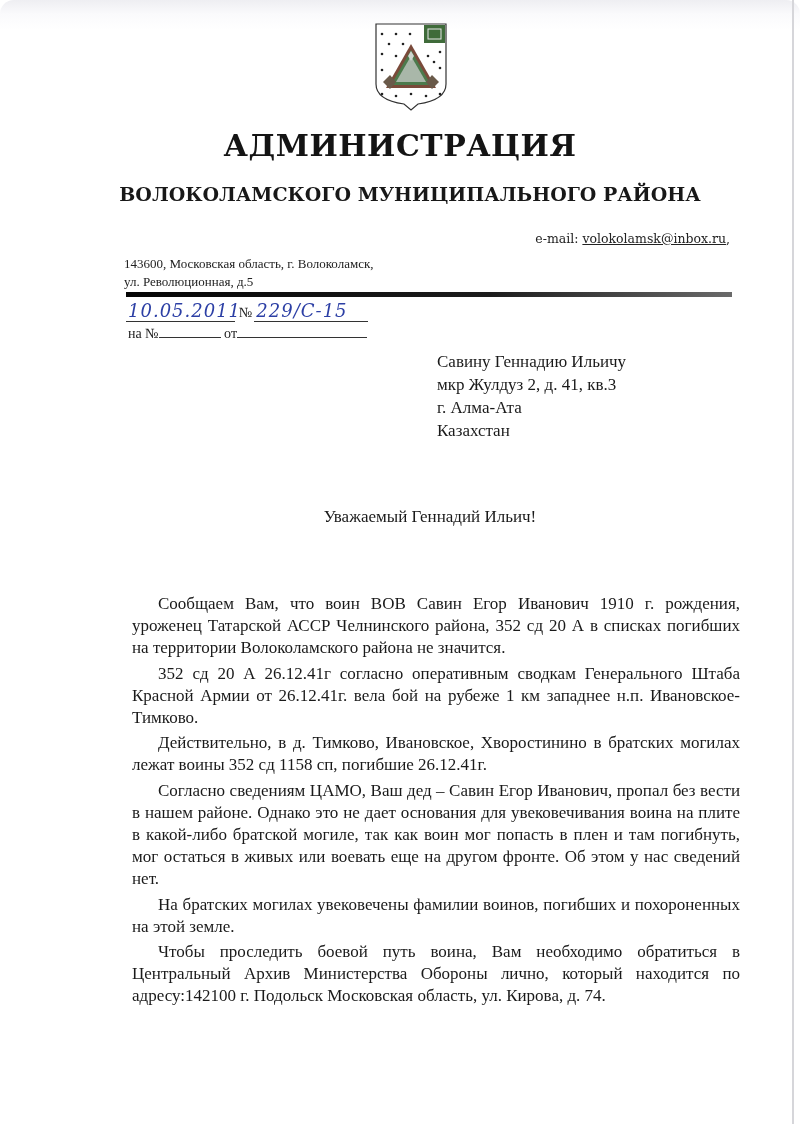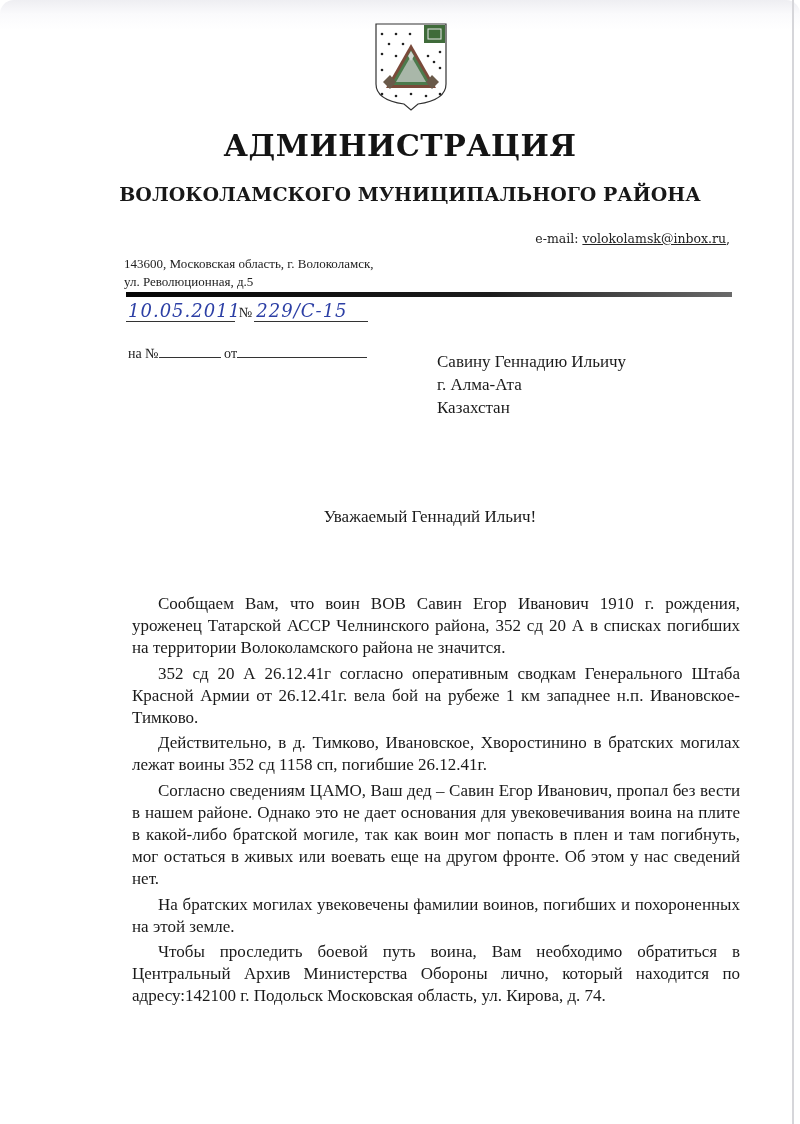--- a/index.html
+++ b/index.html
@@ -98,21 +98,20 @@
     }
     .hand.date { width: 105px; }
     .hand.num { width: 110px; }
     .no-label { font-size: 14px; color: #222; margin: 0 2px 0 4px; }
     .refline {
       position: absolute;
       left: 128px; top: 325px;
       font-size: 14px;
       color: #222;
       white-space: nowrap;
-      margin-top: 20px;
     }
     .blank { display: inline-block; border-bottom: 1px solid #333; height: 12px; vertical-align: baseline; }
     .blank.b1 { width: 62px; }
     .blank.b2 { width: 130px; }
     .recipient {
       position: absolute;
       left: 437px; top: 350px;
       font-size: 17px;
       line-height: 23px;
       color: #1a1a1a;
@@ -194,20 +193,21 @@
     <span class="hand date">10.05.2011</span><span class="no-label">№</span><span class="hand num">229/С-15</span>
   </div>
 
   <div class="refline">
     <span>на №</span><span class="blank b1"></span>
     <span>от</span><span class="blank b2"></span>
   </div>
 
   <div class="recipient">
     <div>Савину Геннадию Ильичу</div>
+    <div>мкр Жулдуз 2, д. 41, кв.3</div>
     <div>г. Алма-Ата</div>
     <div>Казахстан</div>
   </div>
 
   <div class="salutation">Уважаемый Геннадий Ильич!</div>
 
   <div class="body">
     <p>Сообщаем Вам, что воин ВОВ Савин Егор Иванович 1910 г. рождения, уроженец Татарской АССР Челнинского района, 352 сд 20 А в списках погибших на территории Волоколамского района не значится.</p>
     <p>352 сд 20 А 26.12.41г согласно оперативным сводкам Генерального Штаба Красной Армии от 26.12.41г. вела бой на рубеже 1 км западнее н.п. Ивановское-Тимково.</p>
     <p>Действительно, в д. Тимково, Ивановское, Хворостинино в братских могилах лежат воины 352 сд 1158 сп, погибшие 26.12.41г.</p>

